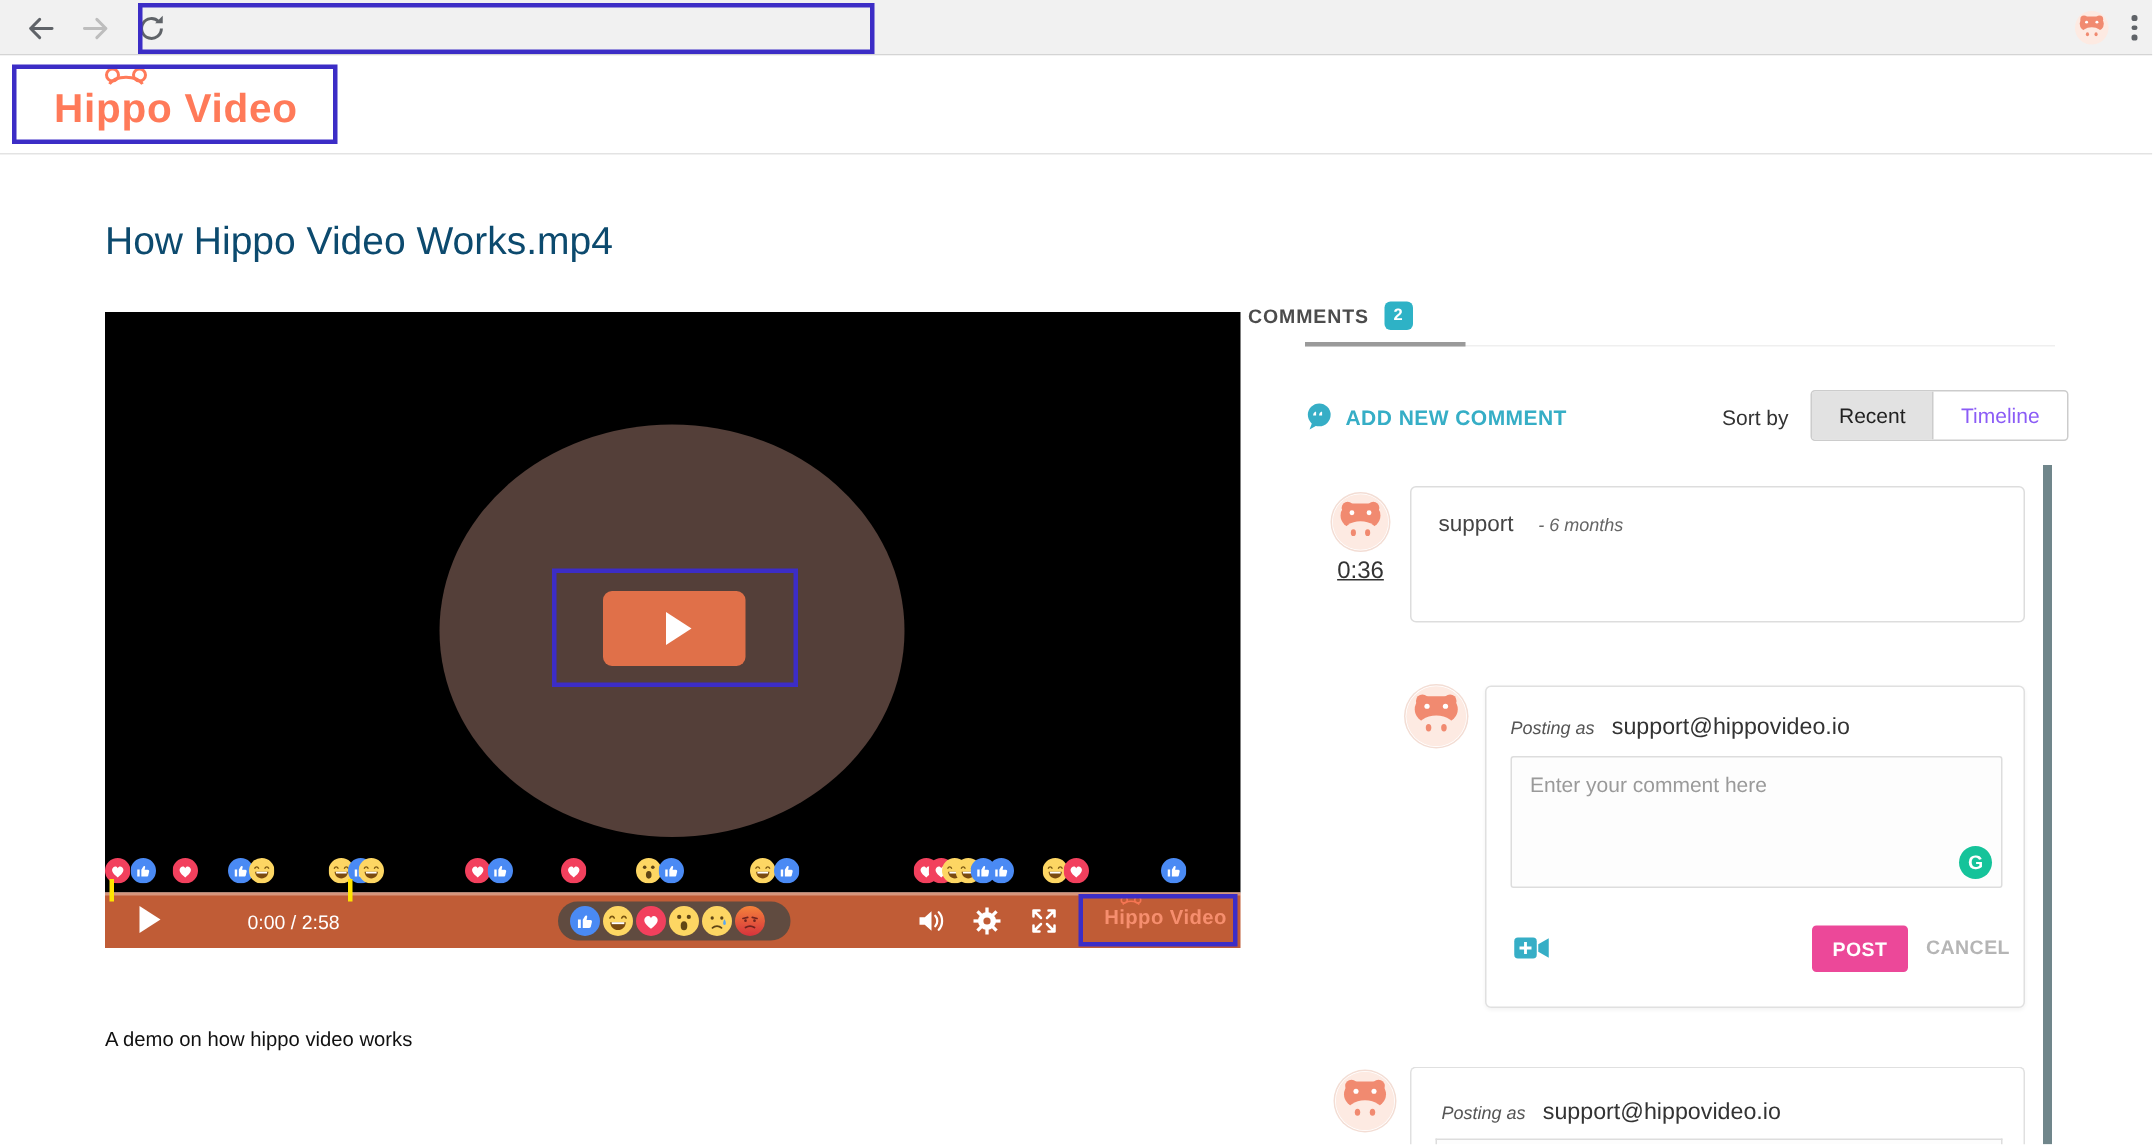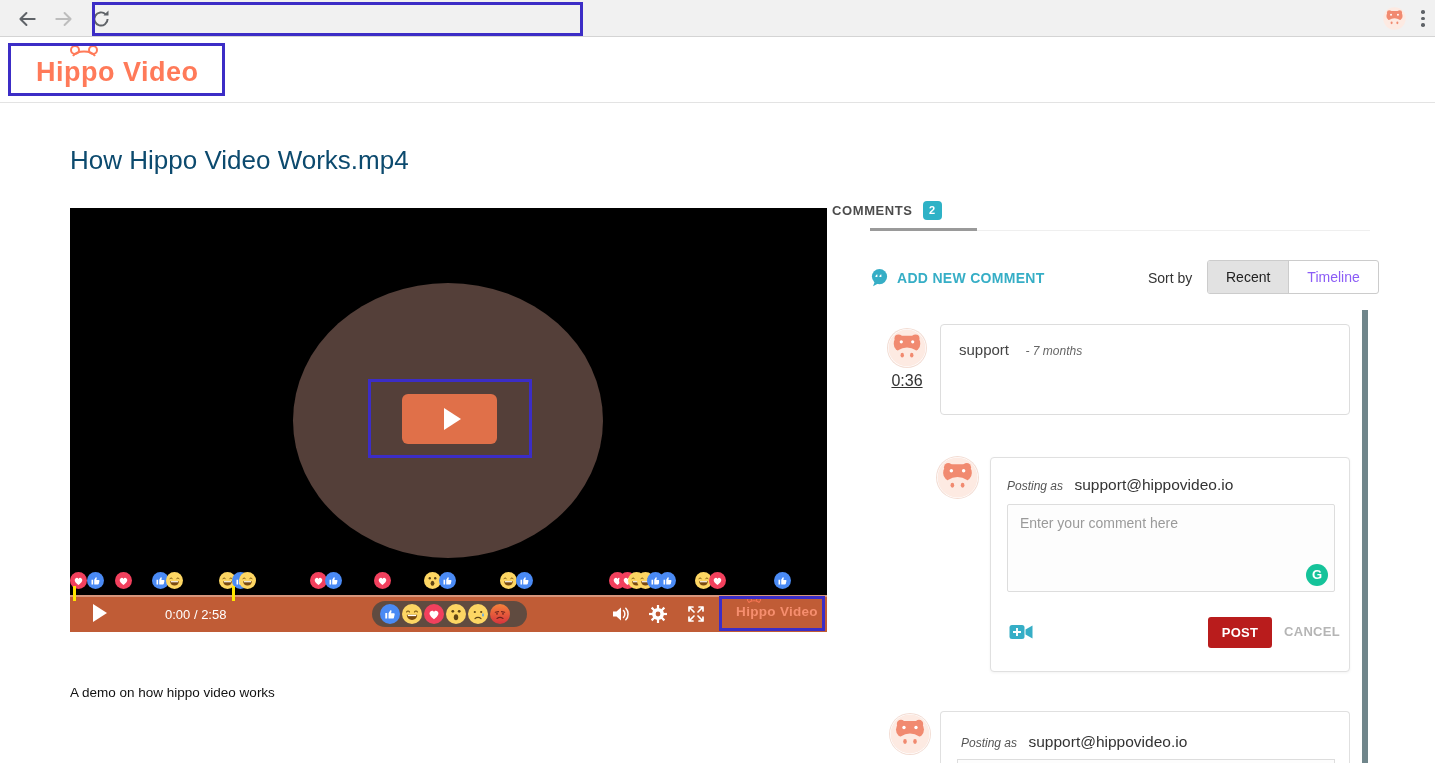--- a/index.html
+++ b/index.html
@@ -89,21 +89,21 @@
 
   .av-f1 { left:937px; top:457px; width:41px; height:41px; }
   .f1-card { position:absolute; left:990px; top:457px; width:360px; height:215px; background:#fff; border:1px solid #e0e0e0; border-radius:4px; box-shadow:0 1px 3px rgba(0,0,0,.05); }
   .posting-row { padding:18px 16px 10px; }
   .posting-label { font-size:12px; font-style:italic; color:#555; }
   .posting-email { font-size:15.5px; color:#333; margin-left:7px; }
   .f1-textarea { display:block; margin:0 16px; width:328px; height:88px; border:1px solid #ddd; background:#fdfdfd; border-radius:2px; padding:10px 12px; font-family:"Liberation Sans", sans-serif; font-size:14px; color:#333; resize:none; }
   .f1-textarea::placeholder { color:#9a9a9a; }
   .grammarly { position:absolute; left:315px; top:106px; width:22px; height:22px; border-radius:50%; background:#15c39a; color:#fff; font-size:13px; font-weight:700; text-align:center; line-height:22px; cursor:pointer; }
   .f1-videoicon { position:absolute; left:18px; top:165px; width:24px; height:18px; cursor:pointer; }
-  .post-btn { position:absolute; left:217px; top:159px; width:64px; height:31px; background:#b91c1c; border:none; border-radius:3px; color:#fff; font-family:"Liberation Sans", sans-serif; font-size:13px; font-weight:700; letter-spacing:.3px; cursor:pointer; }
+  .post-btn { position:absolute; left:217px; top:159px; width:64px; height:31px; background:#ec4899; border:none; border-radius:3px; color:#fff; font-family:"Liberation Sans", sans-serif; font-size:13px; font-weight:700; letter-spacing:.3px; cursor:pointer; }
   .cancel-btn { position:absolute; left:293px; top:166px; font-size:13px; font-weight:700; color:#b5b5b5; letter-spacing:.3px; cursor:pointer; }
 
   .av-f2 { left:890px; top:714px; width:40px; height:40px; }
   .f2-card { position:absolute; left:940px; top:711px; width:410px; height:60px; background:#fff; border:1px solid #e0e0e0; border-radius:4px 4px 0 0; border-bottom:none; }
   .f2-posting { padding:21px 20px 0; }
   .f2-textarea-stub { position:absolute; left:16px; top:47px; width:378px; height:10px; border:1px solid #ddd; border-bottom:none; background:#fdfdfd; }
 
   .scroll-thumb { position:absolute; left:1362px; top:310px; width:6px; height:453px; background:#70868b; cursor:pointer; }
   .hidden-defs { position:absolute; width:0; height:0; overflow:hidden; }
 </style>
@@ -402,21 +402,21 @@
 
   <span class="avatar av-c1">
       <svg>
         <use href="#hippo-face"></use>
       </svg>
     </span>
   <a class="c1-time">0:36</a>
   <div class="c1-card">
     <div class="c1-head">
       <span class="c1-author">support</span>
-      <span class="c1-age">- 7 months</span>
+      <span class="c1-age">- 6 months</span>
     </div>
   </div>
 
   <span class="avatar av-f1">
       <svg>
         <use href="#hippo-face"></use>
       </svg>
     </span>
   <div class="f1-card">
     <div class="posting-row">

